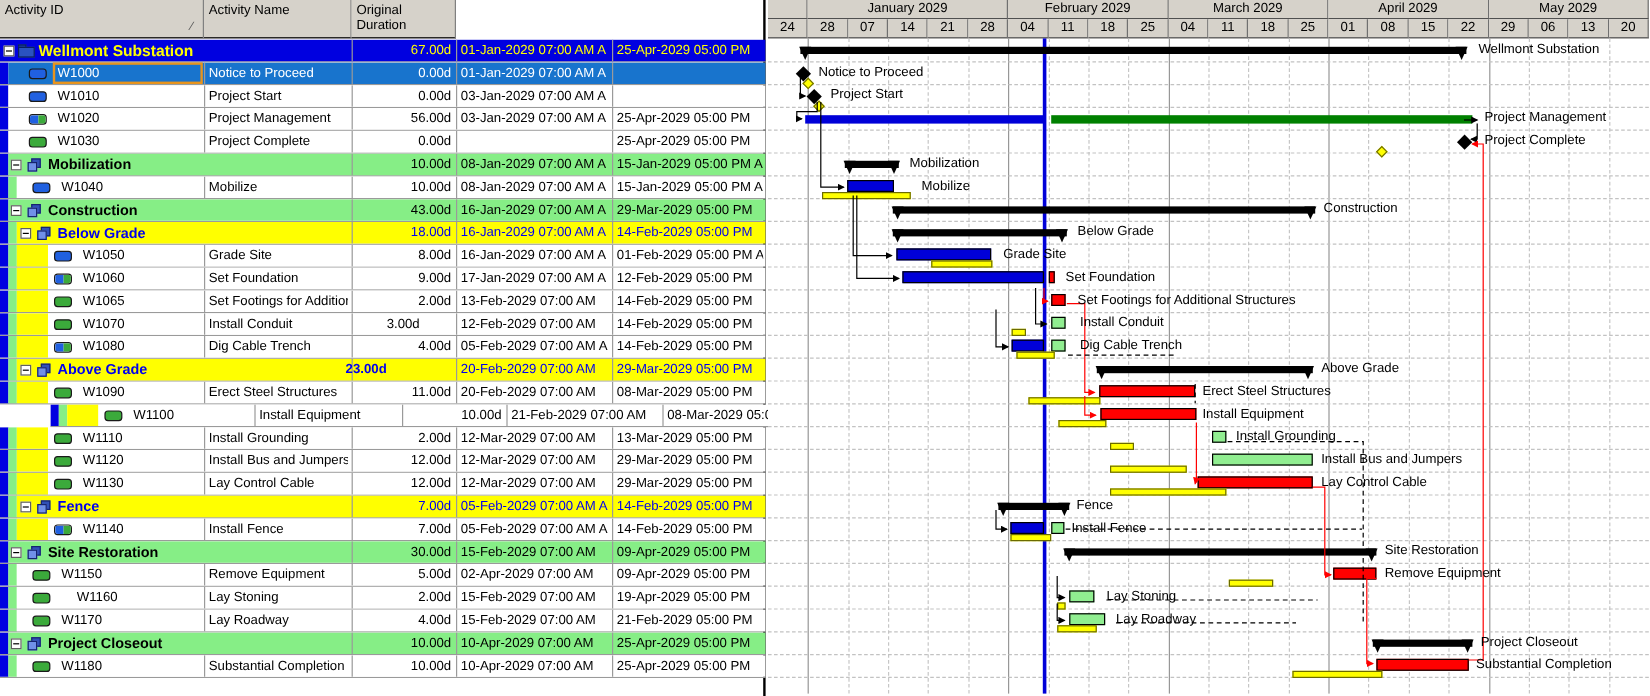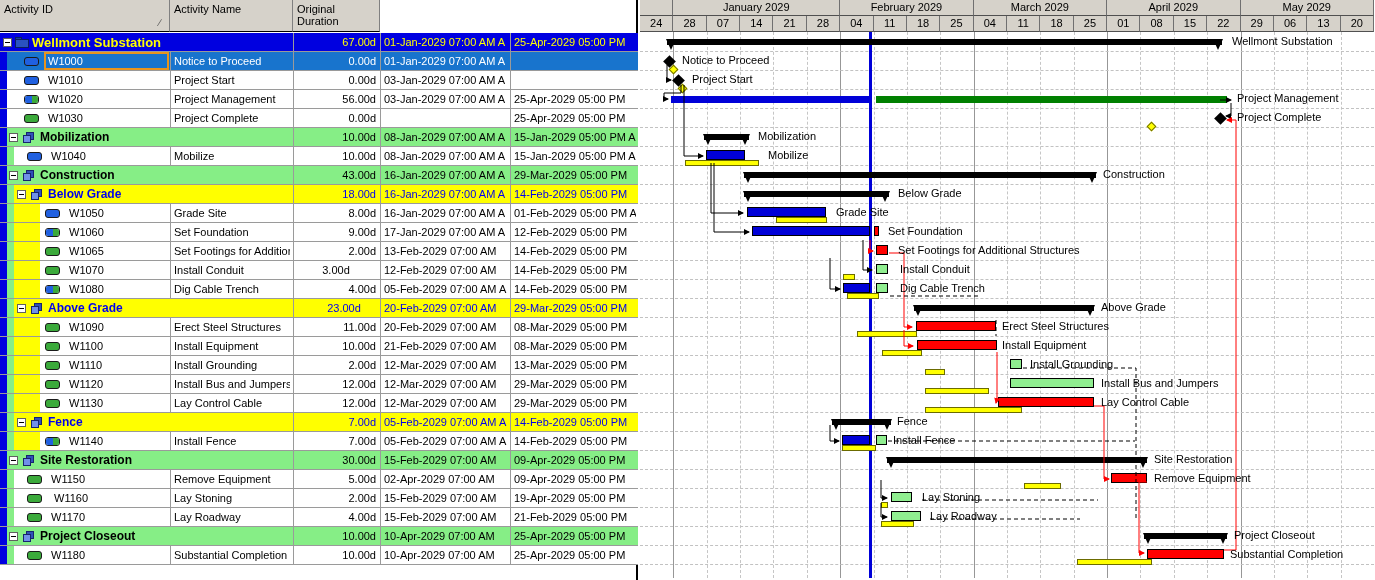--- a/index.html
+++ b/index.html
@@ -290,41 +290,41 @@
         <div class="cellsep" style="left: 380px;"></div>
         <div class="cellsep" style="left: 510px;"></div>
         <div class="minusbox" style="left: 17px;">
           <i></i>
         </div>
         <div class="gicon" style="left: 31px;">
           <div style="position: absolute; left: 3px; top: 0px; width: 8px; height: 8px; background: rgb(48, 80, 184); border: 1px solid rgb(22, 36, 110); box-sizing: border-box;"></div>
           <div style="position: absolute; left: 0px; top: 3px; width: 8px; height: 8px; background: rgb(112, 144, 232); border: 1px solid rgb(22, 36, 110); box-sizing: border-box;"></div>
         </div>
         <div class="ctext" style="left: 48px; width: 233px; color: rgb(0, 0, 238); font-weight: bold; font-size: 12px; top: 2px;">Above Grade</div>
-        <div class="ctext" style="left: 304px; width: 80px; color: rgb(0, 0, 238); text-align: center;">23.00d</div>
+        <div class="ctext" style="left: 288px; width: 80px; color: rgb(0, 0, 238); text-align: left; font-weight: bold;">23.00d</div>
         <div class="ctext" style="left: 384px; width: 124px; color: rgb(0, 0, 238);">20-Feb-2029 07:00 AM</div>
         <div class="ctext" style="left: 514px; width: 122px; color: rgb(0, 0, 238);">29-Mar-2029 05:00 PM</div>
       </div>
       <div class="trow" style="top: 318px;">
         <div class="band" style="left: 0px; width: 7px; background: rgb(0, 0, 224);"></div>
         <div class="band" style="left: 7px; width: 7px; background: rgb(134, 238, 134);"></div>
         <div class="band" style="left: 14px; width: 26px; background: rgb(255, 255, 0);"></div>
         <div class="band" style="left: 40px; width: 598px; background: rgb(255, 255, 255);"></div>
         <div class="cellsep" style="left: 293px;"></div>
         <div class="cellsep" style="left: 380px;"></div>
         <div class="cellsep" style="left: 510px;"></div>
         <div class="cellsep" style="left: 170px;"></div>
         <div class="baricon" style="left: 45px; background: rgb(59, 170, 59);"></div>
         <div class="ctext" style="left: 69px; width: 96px; color: rgb(0, 0, 0);">W1090</div>
         <div class="ctext" style="left: 174px; width: 116px; color: rgb(0, 0, 0);">Erect Steel Structures</div>
         <div class="ctext" style="left: 296px; width: 80px; color: rgb(0, 0, 0); text-align: right;">11.00d</div>
         <div class="ctext" style="left: 384px; width: 124px; color: rgb(0, 0, 0);">20-Feb-2029 07:00 AM</div>
         <div class="ctext" style="left: 514px; width: 122px; color: rgb(0, 0, 0);">08-Mar-2029 05:00 PM</div>
       </div>
-      <div class="trow" style="top: 337px;">
+      <div class="trow" style="top: 337px; margin-left: 42px;">
         <div class="band" style="left: 0px; width: 7px; background: rgb(0, 0, 224);"></div>
         <div class="band" style="left: 7px; width: 7px; background: rgb(134, 238, 134);"></div>
         <div class="band" style="left: 14px; width: 26px; background: rgb(255, 255, 0);"></div>
         <div class="band" style="left: 40px; width: 598px; background: rgb(255, 255, 255);"></div>
         <div class="cellsep" style="left: 293px;"></div>
         <div class="cellsep" style="left: 380px;"></div>
         <div class="cellsep" style="left: 510px;"></div>
         <div class="cellsep" style="left: 170px;"></div>
         <div class="baricon" style="left: 45px; background: rgb(59, 170, 59);"></div>
         <div class="ctext" style="left: 69px; width: 96px; color: rgb(0, 0, 0);">W1100</div>
@@ -454,21 +454,21 @@
       </div>
       <div class="trow" style="top: 489px;">
         <div class="band" style="left: 0px; width: 7px; background: rgb(0, 0, 224);"></div>
         <div class="band" style="left: 7px; width: 7px; background: rgb(134, 238, 134);"></div>
         <div class="band" style="left: 14px; width: 624px; background: rgb(255, 255, 255);"></div>
         <div class="cellsep" style="left: 293px;"></div>
         <div class="cellsep" style="left: 380px;"></div>
         <div class="cellsep" style="left: 510px;"></div>
         <div class="cellsep" style="left: 170px;"></div>
         <div class="baricon" style="left: 27px; background: rgb(59, 170, 59);"></div>
-        <div class="ctext" style="left: 54px; width: 114px; color: rgb(0, 0, 0);">W1160</div>
+        <div class="ctext" style="left: 64px; width: 114px; color: rgb(0, 0, 0);">W1160</div>
         <div class="ctext" style="left: 174px; width: 116px; color: rgb(0, 0, 0);">Lay Stoning</div>
         <div class="ctext" style="left: 296px; width: 80px; color: rgb(0, 0, 0); text-align: right;">2.00d</div>
         <div class="ctext" style="left: 384px; width: 124px; color: rgb(0, 0, 0);">15-Feb-2029 07:00 AM</div>
         <div class="ctext" style="left: 514px; width: 122px; color: rgb(0, 0, 0);">19-Apr-2029 05:00 PM</div>
       </div>
       <div class="trow" style="top: 508px;">
         <div class="band" style="left: 0px; width: 7px; background: rgb(0, 0, 224);"></div>
         <div class="band" style="left: 7px; width: 7px; background: rgb(134, 238, 134);"></div>
         <div class="band" style="left: 14px; width: 624px; background: rgb(255, 255, 255);"></div>
         <div class="cellsep" style="left: 293px;"></div>

